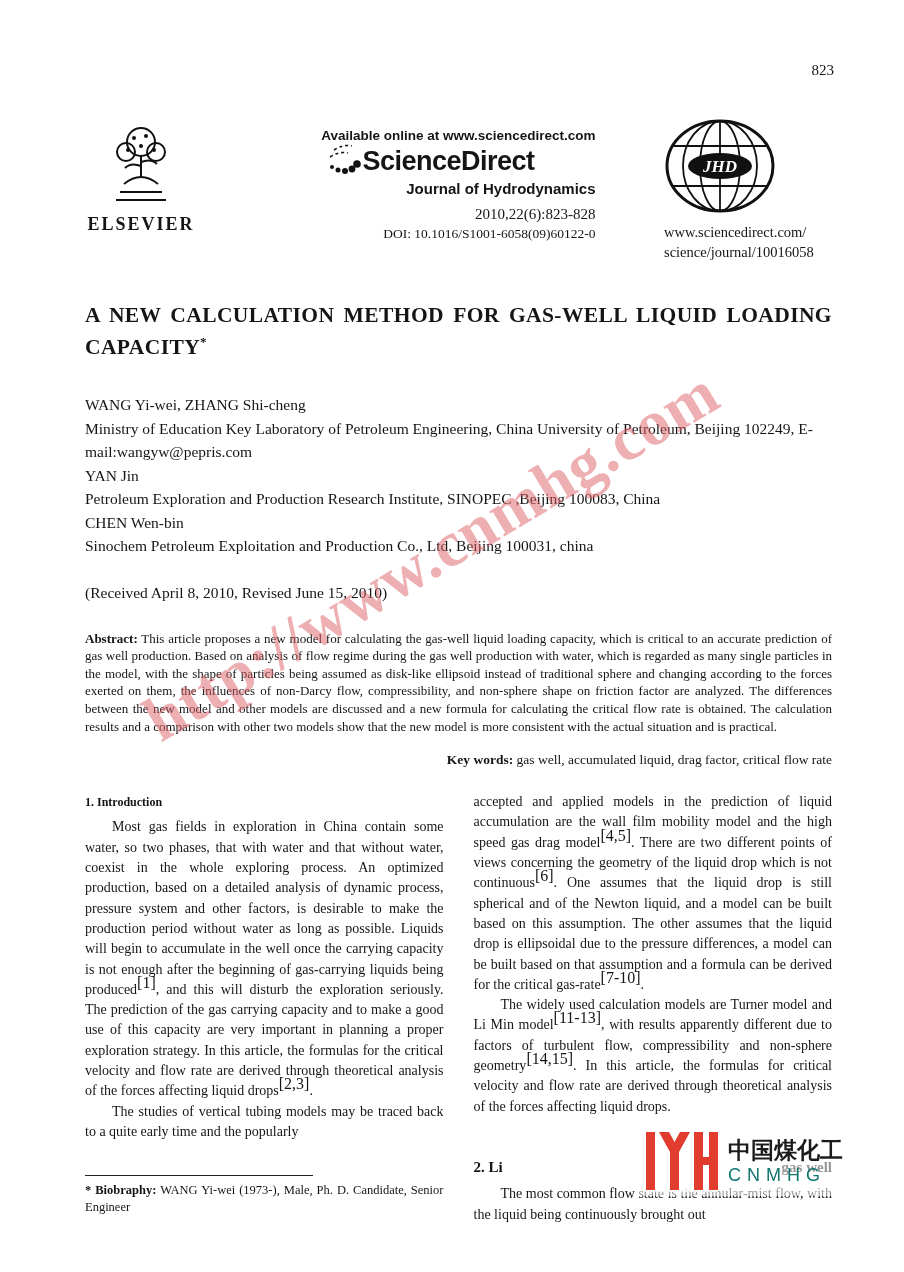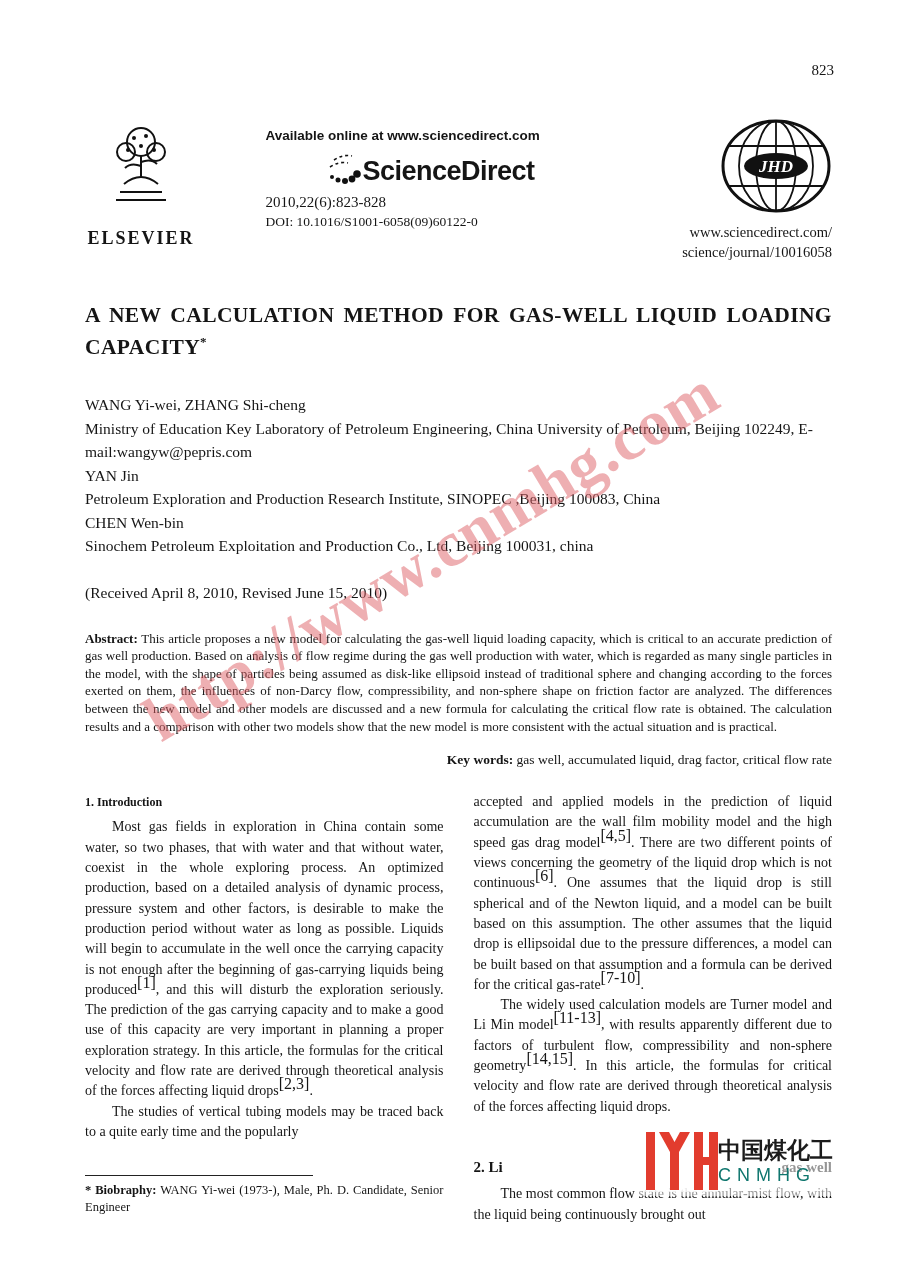--- a/index.html
+++ b/index.html
@@ -12,29 +12,29 @@
     font-family:"Liberation Serif", serif;
     box-sizing:border-box;
     padding:118px 72px 0 85px;
     overflow:hidden;
   }
   
   .page-number{position:absolute;top:62px;right:70px;font-size:15px;}
   
   .header{display:flex;justify-content:space-between;align-items:flex-start;}
   .elsevier-block{width:112px;text-align:center;padding-top:4px;}
-  .elsevier-word{font-size:18px;letter-spacing:2px;margin-top:16px;font-weight:600;}
-  .header-center{width:330px;text-align:left;padding-top:10px;}
+  .elsevier-word{font-size:18px;letter-spacing:2px;margin-top:2px;font-weight:600;}
+  .header-center{width:330px;text-align:right;padding-top:10px;}
   .avail{font-family:"Liberation Sans",sans-serif;font-weight:bold;font-size:13.5px;}
-  .sd-row{margin-top:10px;display:flex;align-items:flex-end;justify-content:center;}
+  .sd-row{display:flex;align-items:flex-end;justify-content:center;}
   .sd-text{font-family:"Liberation Sans",sans-serif;font-weight:bold;font-size:27px;letter-spacing:-0.5px;line-height:1;}
   .journal-name{font-family:"Liberation Sans",sans-serif;font-weight:bold;font-size:15px;margin-top:5px;}
   .citation{font-size:15px;margin-top:9px;}
   .doi{font-size:13.5px;margin-top:3px;}
-  .header-right{width:168px;text-align:right;}
+  .header-right{width:168px;text-align:left;}
   .sd-url{font-size:14.5px;line-height:1.4;margin-top:4px;}
   
   .title{margin-top:36px;font-size:21.5px;font-weight:bold;letter-spacing:0.4px;line-height:1.5;}
   .title-line1{text-align:justify;text-align-last:justify;}
   .title sup{font-size:13px;}
   
   .authors{margin-top:30px;font-size:15.5px;line-height:23.5px;}
   
   .received{margin-top:26px;font-size:15.5px;}
   
@@ -57,21 +57,21 @@
   
   .wm-url{
     position:absolute;left:150px;top:688px;
     font-size:64px;font-weight:bold;letter-spacing:1px;white-space:nowrap;
     transform:rotate(-31deg);transform-origin:left center;
     color:rgba(221,95,102,0.5);
     z-index:6;pointer-events:none;
   }
   .wm-logo{
     position:absolute;left:636px;top:1126px;z-index:5;
-    display:flex;align-items:center;
+    display:flex;align-items:center;gap:10px;
     background:rgba(255,255,255,0.55);padding:4px 8px;
     pointer-events:none;
   }
   .wm-cn{font-family:"DejaVu Sans",sans-serif;font-weight:bold;font-size:23px;color:#1b1b1b;line-height:1.1;}
   .wm-en{font-family:"Liberation Sans",sans-serif;font-size:18px;color:#0f766e;letter-spacing:6px;margin-top:3px;line-height:1;}
 </style>
 </head>
 <body>
 
 <div class="page">
@@ -115,20 +115,21 @@
             <circle cx="26" cy="26" r="3.4"></circle>
             <circle cx="31" cy="21" r="3.8"></circle>
           </g>
           <g fill="none" stroke="#111" stroke-width="1.6">
             <path d="M4 14 q9 -6 18 -4" stroke-dasharray="3 3"></path>
             <path d="M8 7 q9 -6 18 -4" stroke-dasharray="3 3"></path>
           </g>
         </svg>
         <span class="sd-text">ScienceDirect</span>
       </div>
+      <div class="journal-name">Journal of Hydrodynamics</div>
       <div class="citation">2010,22(6):823-828</div>
       <div class="doi">DOI: 10.1016/S1001-6058(09)60122-0</div>
     </div>
 
     <div class="header-right">
       <svg width="112" height="96" viewBox="0 0 112 96">
         <defs>
             <clipPath id="globeclip">
               <ellipse cx="56" cy="48" rx="53" ry="45"></ellipse>
             </clipPath>

